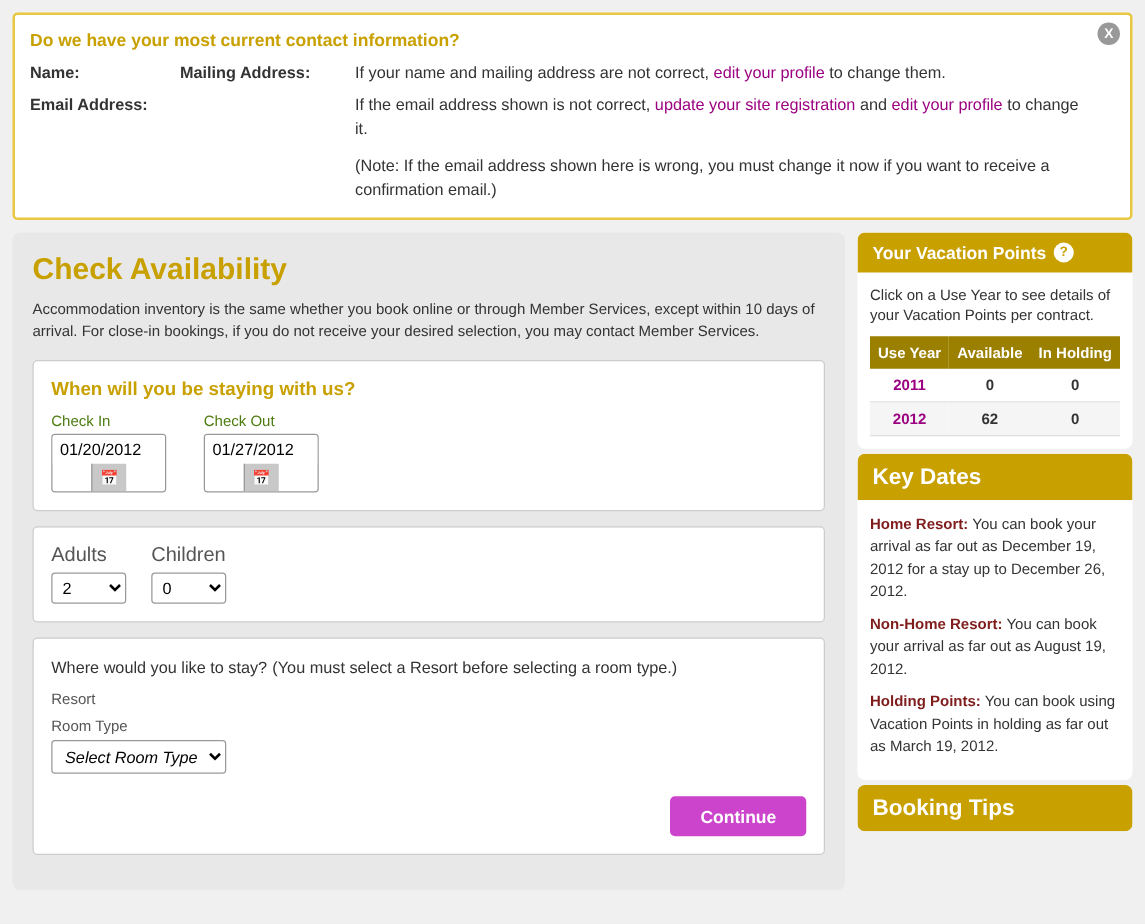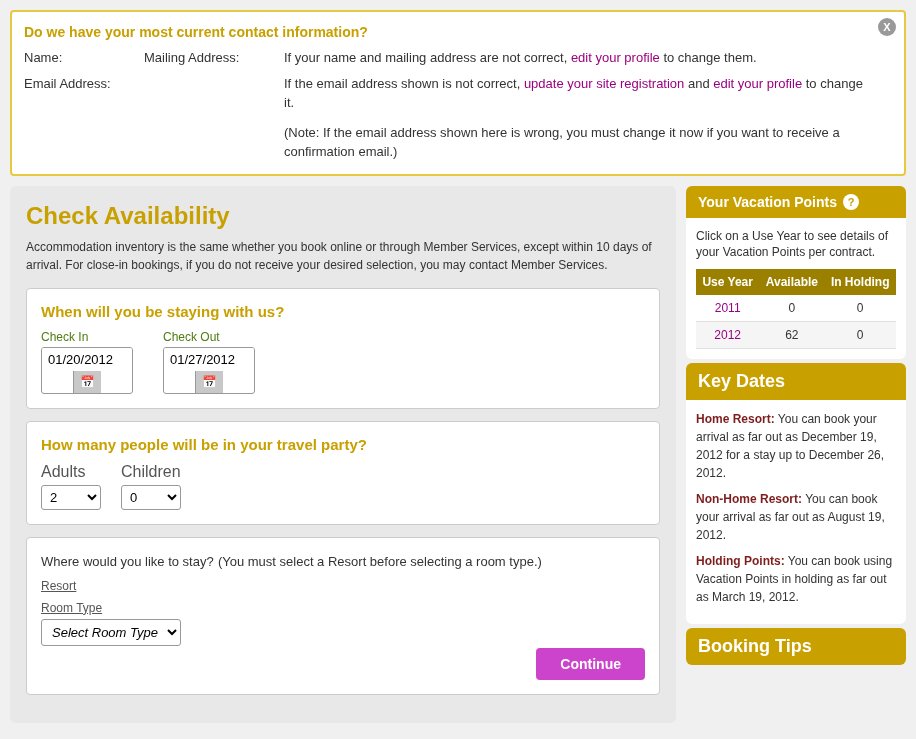--- a/index.html
+++ b/index.html
@@ -43,21 +43,21 @@
       font-weight: bold;
       font-size: 14px;
       margin-bottom: 8px;
     }
     .notice-grid {
       display: grid;
       grid-template-columns: 120px 140px 1fr;
       gap: 6px 0;
     }
     .notice-label {
-      font-weight: normal;
+      font-weight: bold;
       font-size: 13px;
       padding-top: 2px;
     }
     .notice-text {
       font-size: 13px;
       grid-column: 3;
       line-height: 1.5;
     }
     .notice-text a {
       color: #9b0080;
@@ -172,41 +172,40 @@
     .resort-section .section-title span {
       font-weight: normal;
       font-size: 13px;
       color: #333;
     }
     .form-label {
       font-size: 12px;
       color: #555;
       margin-bottom: 4px;
       margin-top: 8px;
-      text-decoration: underline;
     }
     .resort-select, .room-type-select {
       border: 1px solid #999;
       border-radius: 3px;
       padding: 4px 6px;
       font-size: 13px;
       background: #fff;
     }
     .resort-select {
       width: 220px;
     }
     .room-type-select {
       width: 140px;
       font-style: italic;
     }
 
     .continue-row {
       display: flex;
       justify-content: flex-end;
-      margin-top: 2px;
+      margin-top: 18px;
     }
     .continue-btn {
       background: #cc44cc;
       color: #fff;
       border: none;
       border-radius: 4px;
       padding: 8px 24px;
       font-size: 14px;
       font-weight: bold;
       cursor: pointer;
@@ -269,20 +268,21 @@
     .vp-table th {
       background: #9b8000;
       color: #fff;
       padding: 4px 6px;
       text-align: center;
     }
     .vp-table td {
       padding: 4px 6px;
       text-align: center;
       border-bottom: 1px solid #e0e0e0;
+      font-weight: bold;
     }
     .vp-table td.use-year {
       color: #9b0080;
       cursor: pointer;
     }
     .vp-table tr:nth-child(even) td { background: #f5f5f5; }
 
     
     .key-dates-body {
       padding: 10px;
@@ -364,21 +364,20 @@
           <label>Check Out</label>
           <div class="date-input-wrap">
             <input type="text" value="01/27/2012" style="">
             <button class="cal-btn">📅</button>
           </div>
         </div>
       </div>
     </div>
 
     <div class="section-box">
-      <div class="section-title">How many people will be in your travel party?</div>
       <div class="party-row">
         <div class="party-field">
           <label>Adults</label>
           <select>
             <option>1</option>
             <option selected="">2</option>
             <option>3</option>
             <option>4</option>
           </select>
         </div>

